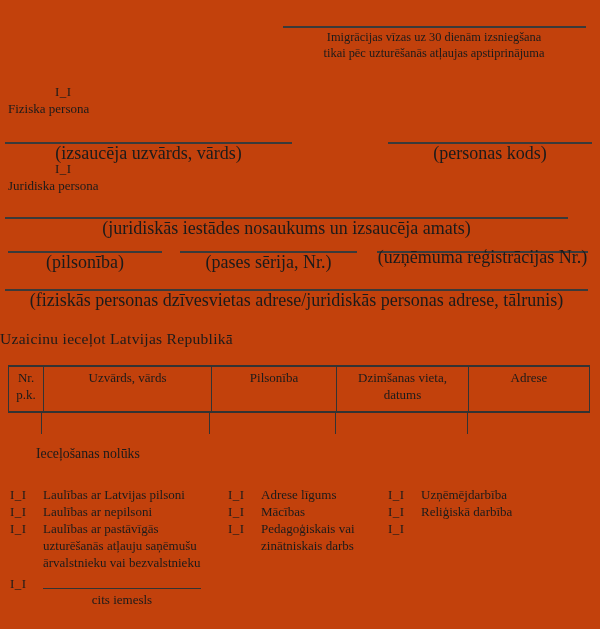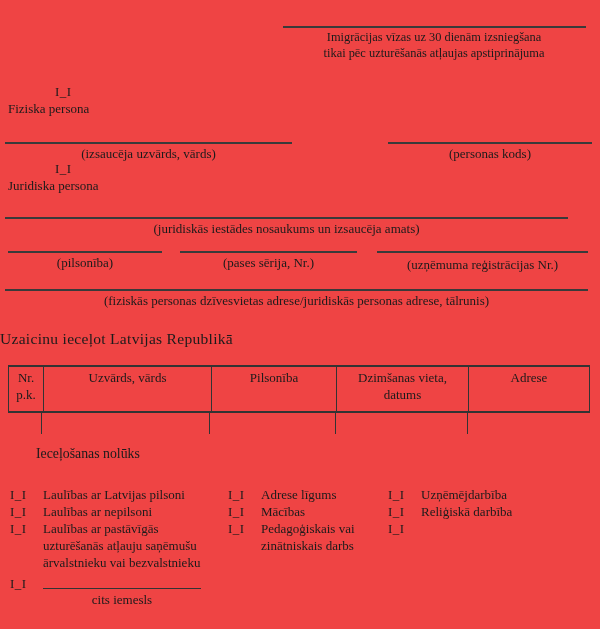--- a/index.html
+++ b/index.html
@@ -1,23 +1,23 @@
 <!DOCTYPE html>
 <html><head>
 <meta charset="utf-8">
 <style>
   html,body{margin:0;padding:0;background:#f5f5f3;}
   #page{
-    position:relative;width:600px;height:629px;background:#ef4444;
+    position:relative;width:600px;height:629px;background:#c2410c;
     font-family:"Liberation Serif","DejaVu Serif",serif;
     color:#1b1b1b;overflow:hidden;
   }
   .abs{position:absolute;}
   .rule{border-top:2px solid #3a3a3a;height:0;}
-  .lbl{font-size:13px;line-height:15px;white-space:nowrap;}
+  .lbl{font-size:18px;line-height:15px;white-space:nowrap;}
   .center{text-align:center;}
   .cbx{font-size:13px;letter-spacing:0.5px;white-space:nowrap;}
 
   
   .note-rule{left:283px;top:26px;width:303px;}
   .note-text{left:278px;top:30px;width:312px;font-size:12.4px;line-height:15.5px;text-align:center;}
 
   
   .cb-fiziska{left:55px;top:84px;}
   .lbl-fiziska{left:8px;top:101px;font-size:13px;}
@@ -29,21 +29,21 @@
   .lbl-izsauceja{left:5px;top:146px;width:287px;}
   .rule-kods{left:388px;top:142px;width:204px;}
   .lbl-kods{left:388px;top:146px;width:204px;}
   .rule-juridiskas{left:5px;top:217px;width:563px;}
   .lbl-juridiskas{left:5px;top:221px;width:563px;}
   .rule-pilsoniba{left:8px;top:251px;width:154px;}
   .lbl-pilsoniba{left:8px;top:255px;width:154px;}
   .rule-pases{left:180px;top:251px;width:177px;}
   .lbl-pases{left:180px;top:255px;width:177px;}
   .rule-uznemuma{left:377px;top:251px;width:211px;}
-  .lbl-uznemuma{left:377px;top:257px;width:211px;}
+  .lbl-uznemuma{left:377px;top:250px;width:211px;}
   .rule-adrese{left:5px;top:289px;width:583px;}
   .lbl-adrese{left:5px;top:293px;width:583px;}
 
   
   .doc-title{left:0;top:330px;width:600px;font-size:15.5px;letter-spacing:0.3px;}
 
   
   .invitee-table{left:8px;top:365px;width:582px;}
   .thead{display:flex;border:1.5px solid #333;border-top-width:2px;border-bottom-width:2px;box-sizing:border-box;height:48px;}
   .th{box-sizing:border-box;text-align:center;font-size:13px;line-height:17px;padding-top:2px;}

